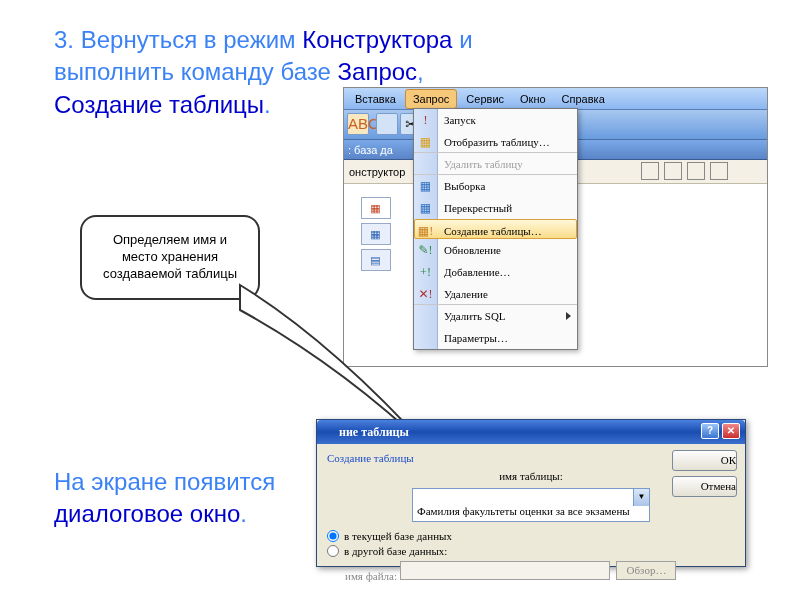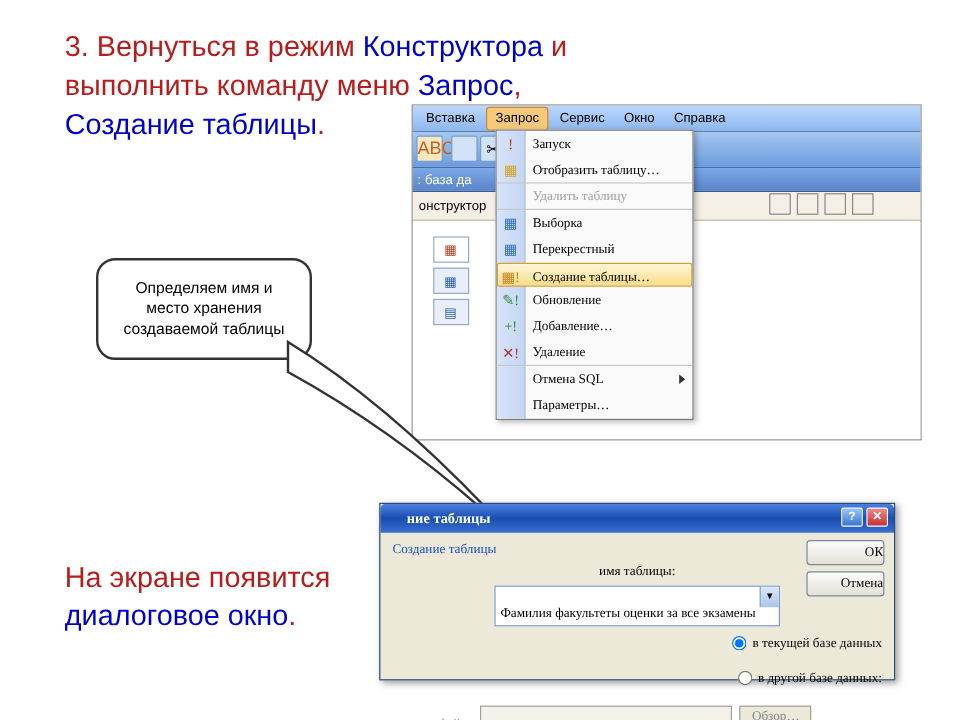--- a/index.html
+++ b/index.html
@@ -1,19 +1,19 @@
 <!DOCTYPE html>
 <html><head>
 <meta charset="utf-8">
 <style>
   * { box-sizing: border-box; margin: 0; padding: 0; }
   body { font-family: Arial, sans-serif; width: 800px; height: 600px; background: #fff; position: relative; }
   
   .slide-text { position: absolute; font-size: 24px; line-height: 1.35; }
-  .text-black { color: #b91c1c; }
+  .text-black { color: #3b82f6; }
   .text-blue { color: #0000CC; }
   
   
   .ss-menu { position: absolute; left: 343px; top: 87px; width: 425px; height: 280px; border: 1px solid #888; background: #fff; font-family: Tahoma, sans-serif; font-size: 11px; }
   .menubar { height: 22px; background: linear-gradient(#bcd8fb,#8db7f0); border-bottom: 1px solid #5a7fb4; display: flex; align-items: center; padding: 0 4px; gap: 2px; }
   .menubar span { padding: 3px 7px; border-radius: 3px; }
   .menubar .active { background: #f5c87a; border: 1px solid #c88a32; }
   .toolbar-bg { height: 30px; background: linear-gradient(#a7c7f0, #6a9ce0); border-bottom: 1px solid #4a6da0; position: relative; }
   .toolbar-bg .tb-icon { position:absolute; top:3px; width:22px; height:22px; border:1px solid #7a9ccc; background:#d2e3f8; border-radius:2px; }
   .db-title { height: 20px; background: linear-gradient(#7aa8e8,#5a85c8); color: #fff; font-size: 11px; line-height: 20px; padding-left: 4px; border-bottom:1px solid #3a5a90; }
@@ -39,32 +39,32 @@
   .callout { position: absolute; left: 80px; top: 215px; width: 180px; height: 85px; border: 2px solid #333; border-radius: 16px; background: #fff; display:flex; align-items:center; justify-content:center; text-align:center; font-size: 13px; font-family: Arial; padding: 20px 12px; line-height: 1.3; }
   .callout-tail { position:absolute; }
   
   
   .dialog { position: absolute; left: 316px; top: 419px; width: 430px; height: 148px; border:1px solid #2a4a7a; font-family: Tahoma; font-size:11px; background:#ece9d8; box-shadow: 2px 2px 6px rgba(0,0,0,0.4); }
   .dlg-title { height:24px; background: linear-gradient(#4a80e0, #1a4db0 50%, #3a70d0); color:#fff; font-weight:bold; font-size:12px; line-height:24px; padding-left:22px; position:relative; border-radius: 4px 4px 0 0; }
   .dlg-title .winbtn { position:absolute; top:3px; width:18px; height:16px; border:1px solid #fff; border-radius:2px; text-align:center; line-height:14px; font-size:10px; font-family: Arial; }
   .dlg-body { padding: 8px 10px; position:relative; height:calc(100% - 24px); }
   .dlg-lbl-blue { color:#1a4dcc; font-size:11px; }
   .dlg-input { border:1px solid #7a9ac8; background:#fff; height:19px; font-size:11px; padding: 16px 4px; }
-  .dlg-radio { display:flex; align-items:center; gap:5px; margin: 17px 0; font-size:11px;justify-content:flex-end; }
+  .dlg-radio { display:flex; align-items:center; gap:5px; margin: 3px 0; font-size:11px; }
   .dlg-radio input { width:12px; height:12px; }
   .dlg-btn { position:absolute; width:65px; height:21px; border:1px solid #7a8a9a; background:linear-gradient(#fdfdfd,#e4e0d4); border-radius:3px; text-align:right; line-height:19px; font-size:11px; }
   .dlg-filefield { border:1px solid #a0a0a0; background:#f4f2ea; height:19px; width: 210px; display:inline-block; }
   .dlg-browse { display:inline-block; width:60px; height:19px; border:1px solid #a0a0a0; background:#ece9d8; text-align:center; line-height:17px; vertical-align:top; margin-left:4px; color:#888; }
 </style>
 </head>
 <body>
 
 <div class="slide-text" style="left:54px; top:24px; width:700px;">
   <span class="text-black">3. Вернуться в режим </span><span class="text-blue">Конструктора</span><span class="text-black"> и</span><br>
-  <span class="text-black">выполнить команду меню </span><span class="text-blue">Запрос</span><span class="text-black">,</span><br>
+  <span class="text-black">выполнить команду базе </span><span class="text-blue">Запрос</span><span class="text-black">,</span><br>
   <span class="text-blue">Создание таблицы</span><span class="text-black">.</span>
 </div>
 
 <div class="ss-menu">
   <div class="menubar">
     <span>Вставка</span>
     <span class="active">Запрос</span>
     <span>Сервис</span>
     <span>Окно</span>
     <span>Справка</span>
@@ -126,21 +126,21 @@
   </div>
   <div class="dd-item">
     <span class="dd-icon" style="color:#2a8a40;">+!</span>
     <span>Добавление…</span>
   </div>
   <div class="dd-item sep">
     <span class="dd-icon" style="color:#b03030;">✕!</span>
     <span>Удаление</span>
   </div>
   <div class="dd-item">
-    <span>Отмена SQL</span>
+    <span>Удалить SQL</span>
     <span class="arrow"></span>
   </div>
   <div class="dd-item">
     <span>Параметры…</span>
   </div>
 </div>
 
 <div class="callout">
   <span>Определяем имя и место хранения создаваемой таблицы</span>
 </div>

